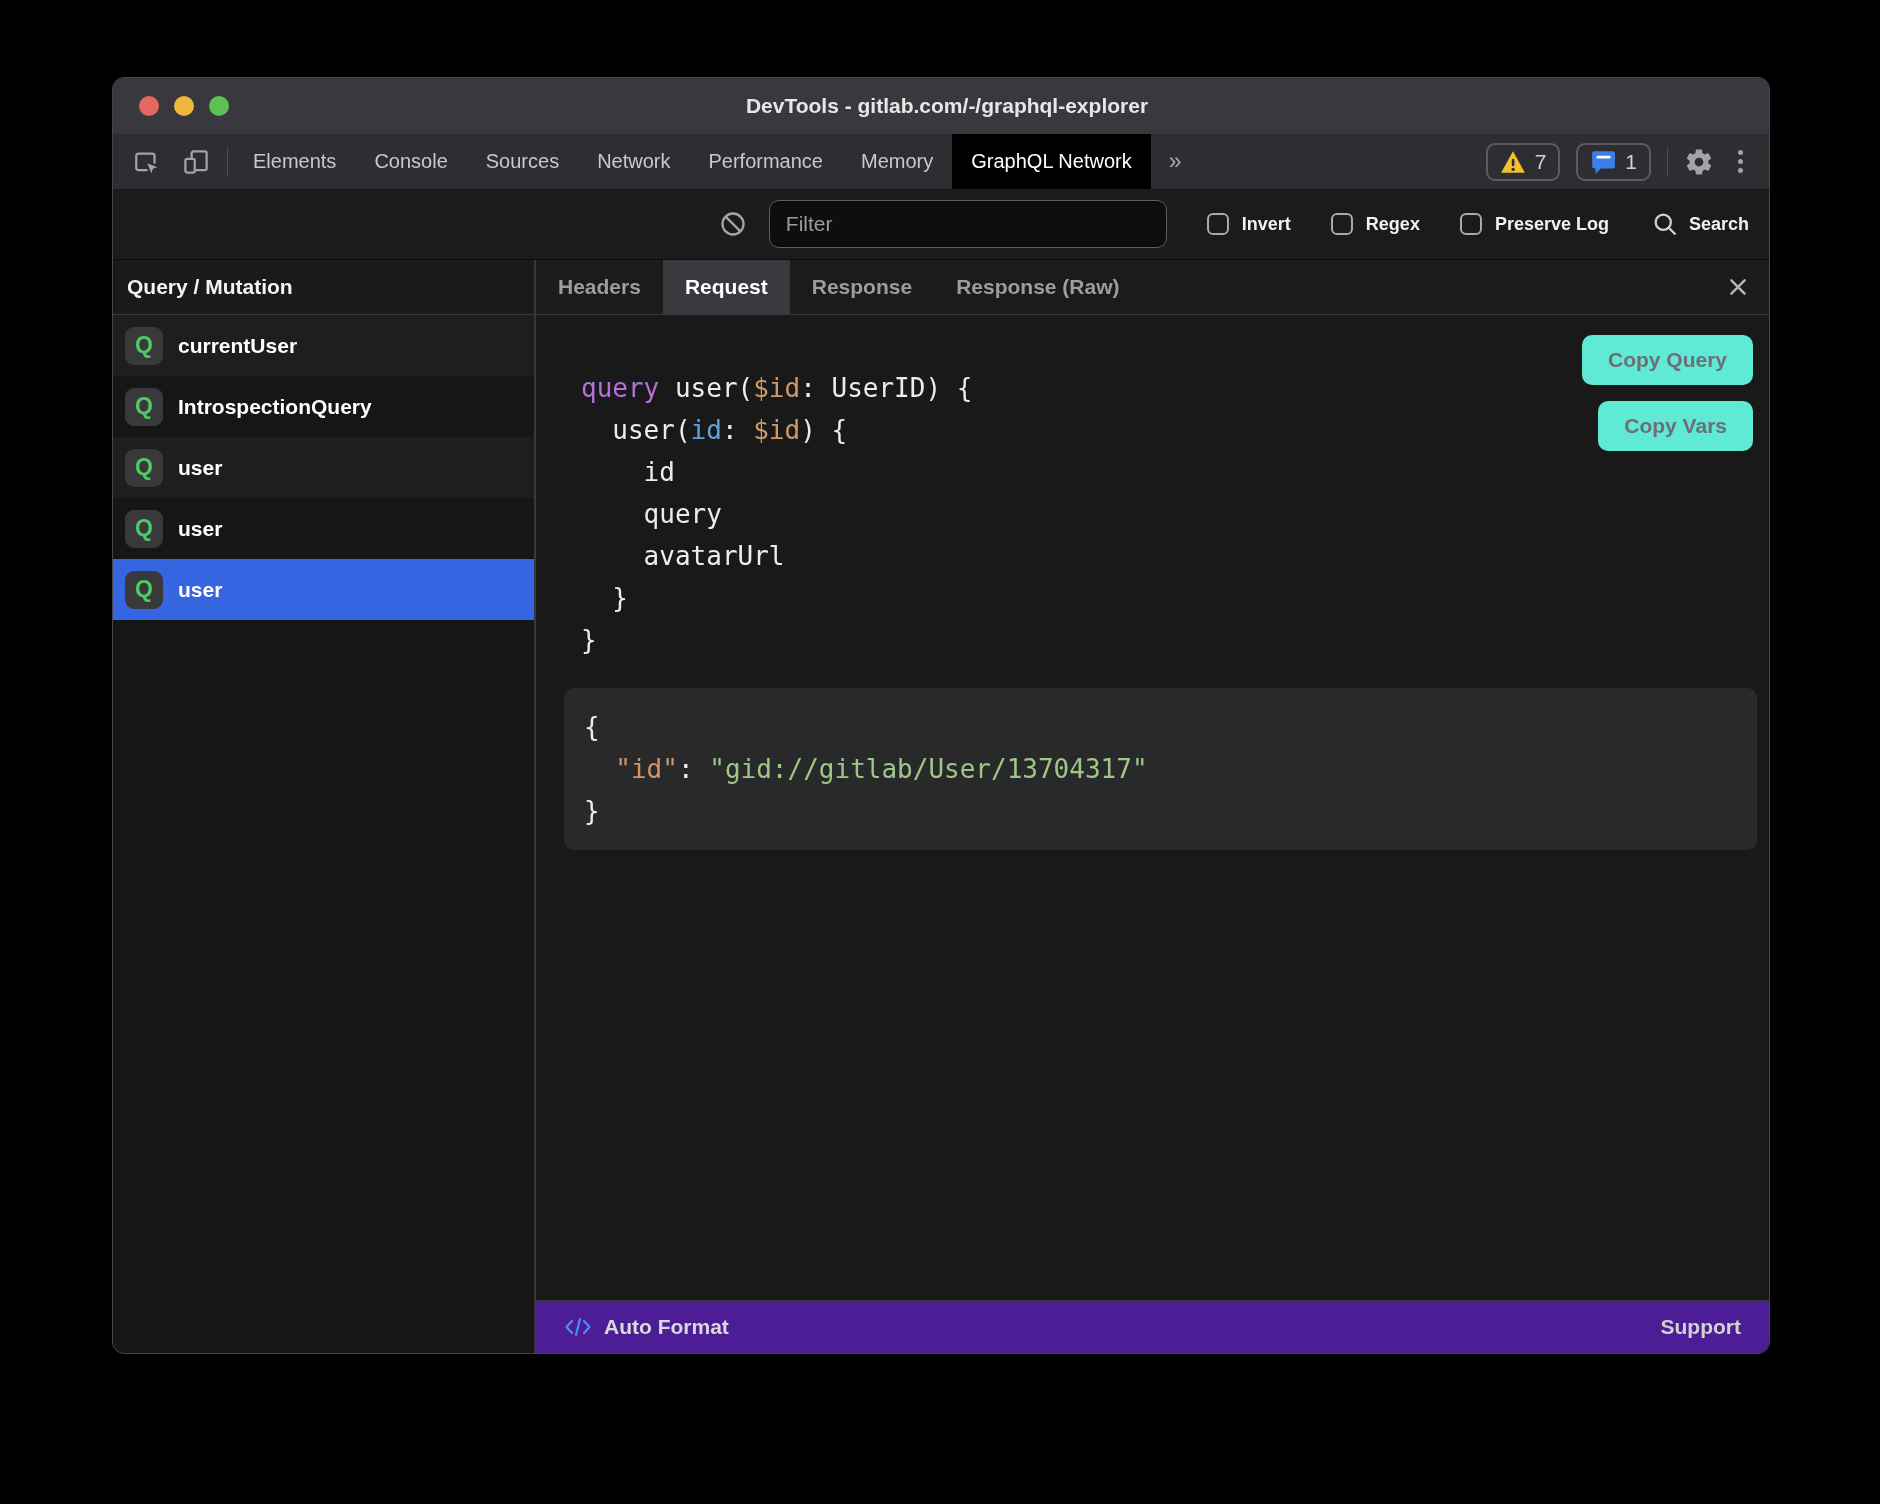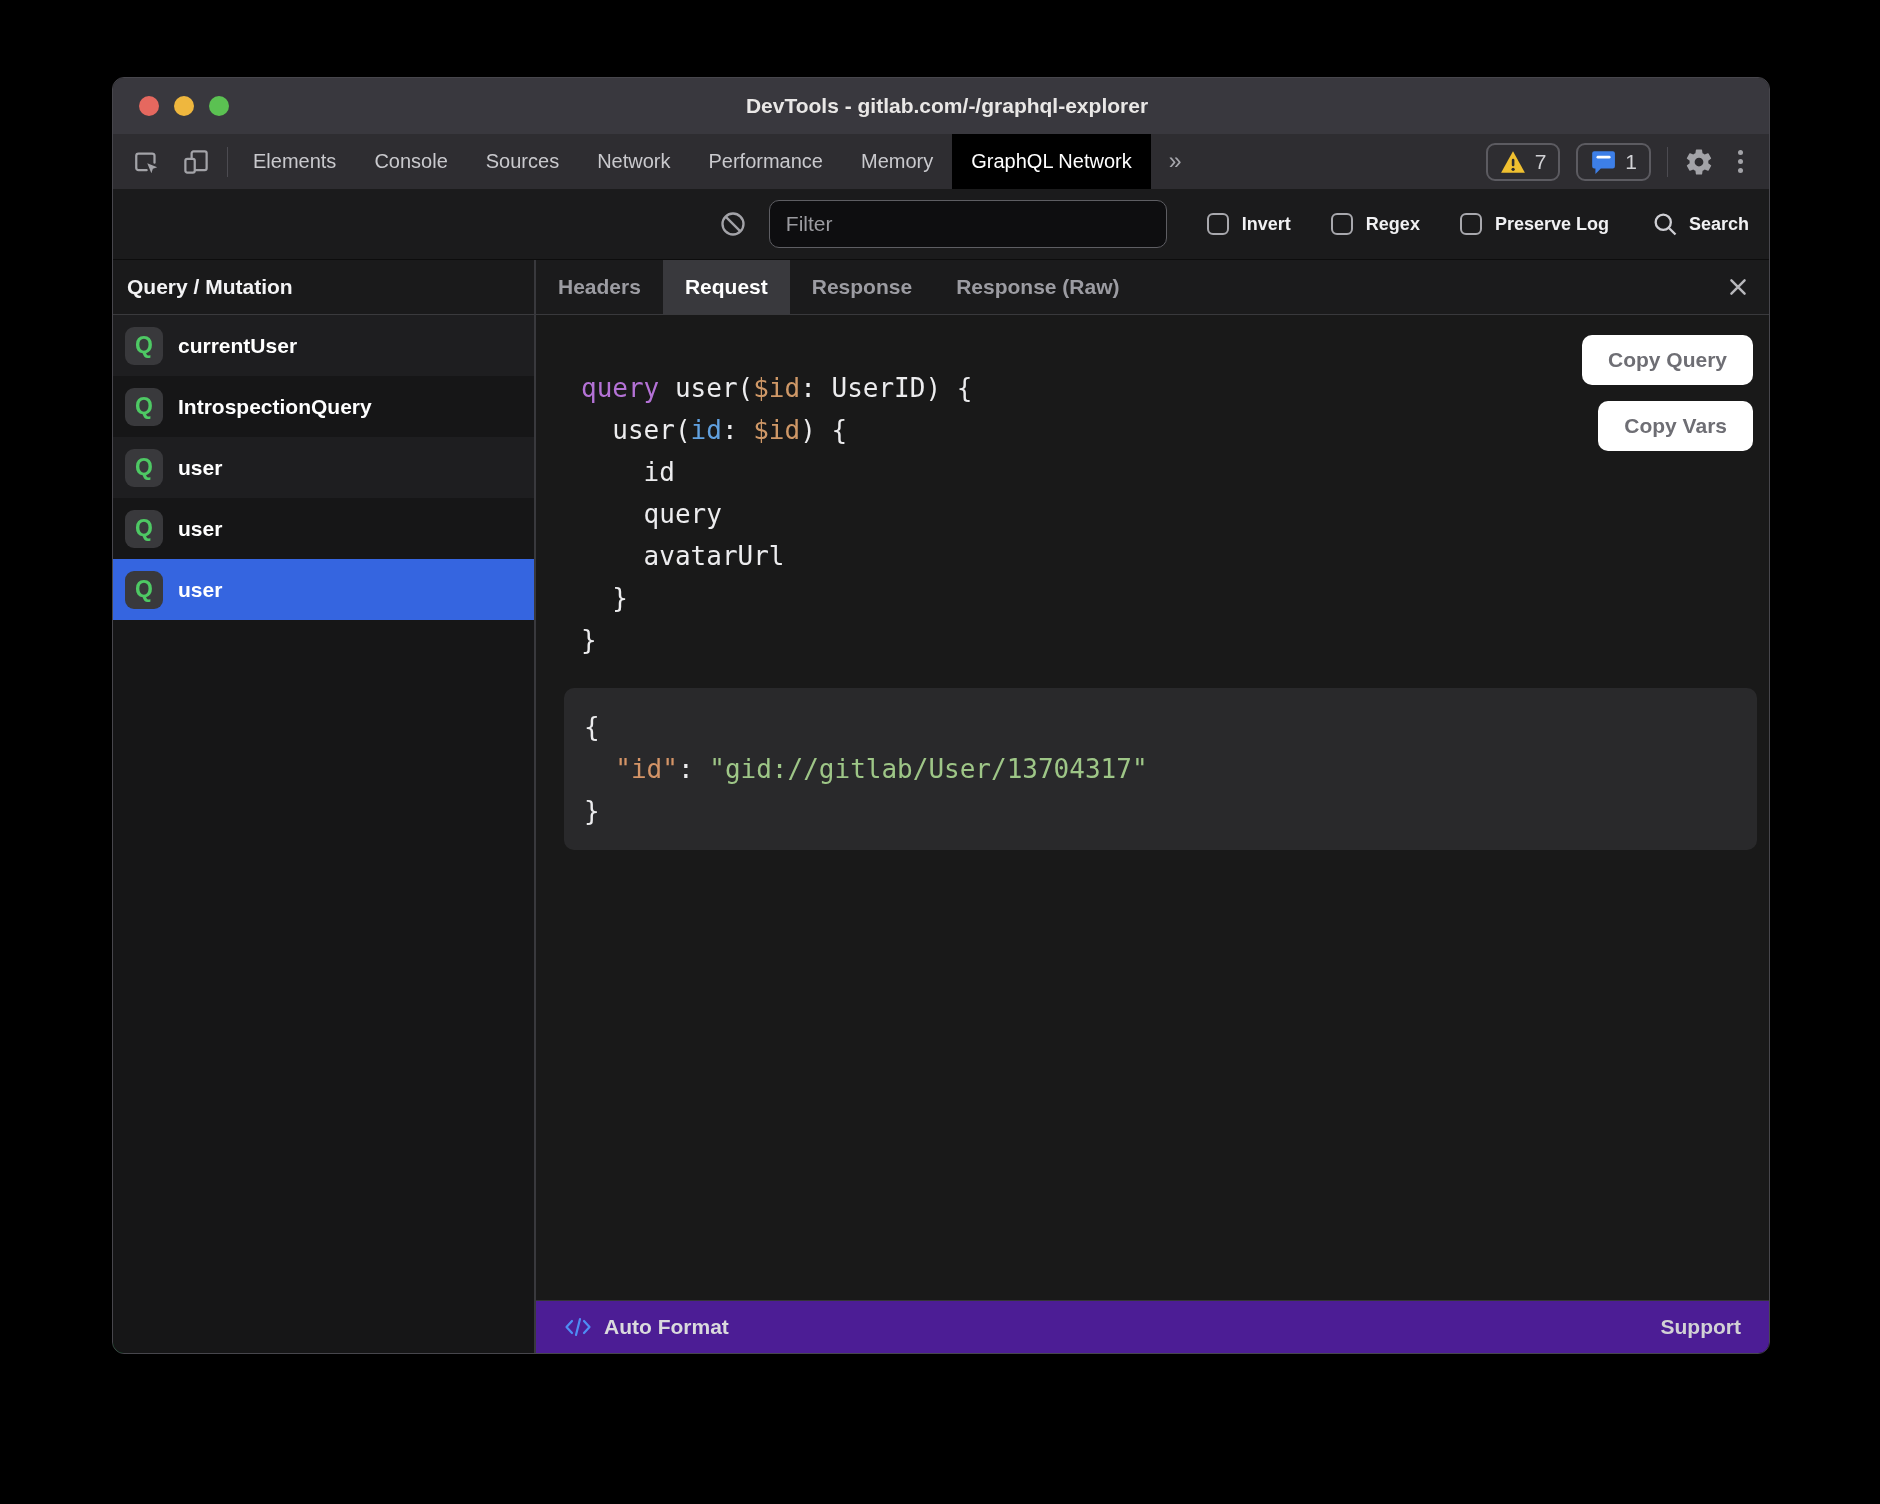--- a/index.html
+++ b/index.html
@@ -74,21 +74,21 @@
     white-space:pre;margin:0;}
   .query-code{margin:52px 0 0 45px;}
   .tok-kw{color:#b472d6;}
   .tok-var{color:#cf9867;}
   .tok-arg{color:#61a1e0;}
   .tok-key{color:#d49467;}
   .tok-str{color:#9ec687;}
   .vars-box{margin:27px 12px 0 28px;background:#29292b;border-radius:10px;padding:18px 20px;}
   .copy-buttons{position:absolute;top:20px;right:16px;display:flex;flex-direction:column;
     align-items:flex-end;gap:16px;}
-  .copy-btn{background:#ffffff;color:#6e6e74;font-size:21px;font-weight:700;
+  .copy-btn{background:#5eead4;color:#6e6e74;font-size:21px;font-weight:700;
     padding:13px 26px;border:none;border-radius:10px;font-family:"Liberation Sans",sans-serif;}
 
   .panel-footer{height:52px;flex:0 0 52px;background:#4c1d95;border-top:1px solid #343437;
     display:flex;align-items:center;padding:0 28px;}
   .footer-left{display:flex;align-items:center;gap:12px;color:#dadadd;font-size:21px;font-weight:700;}
   .footer-right{margin-left:auto;color:#d2d2d5;font-size:21px;font-weight:700;}
 </style>
 </head>
 <body>
 

